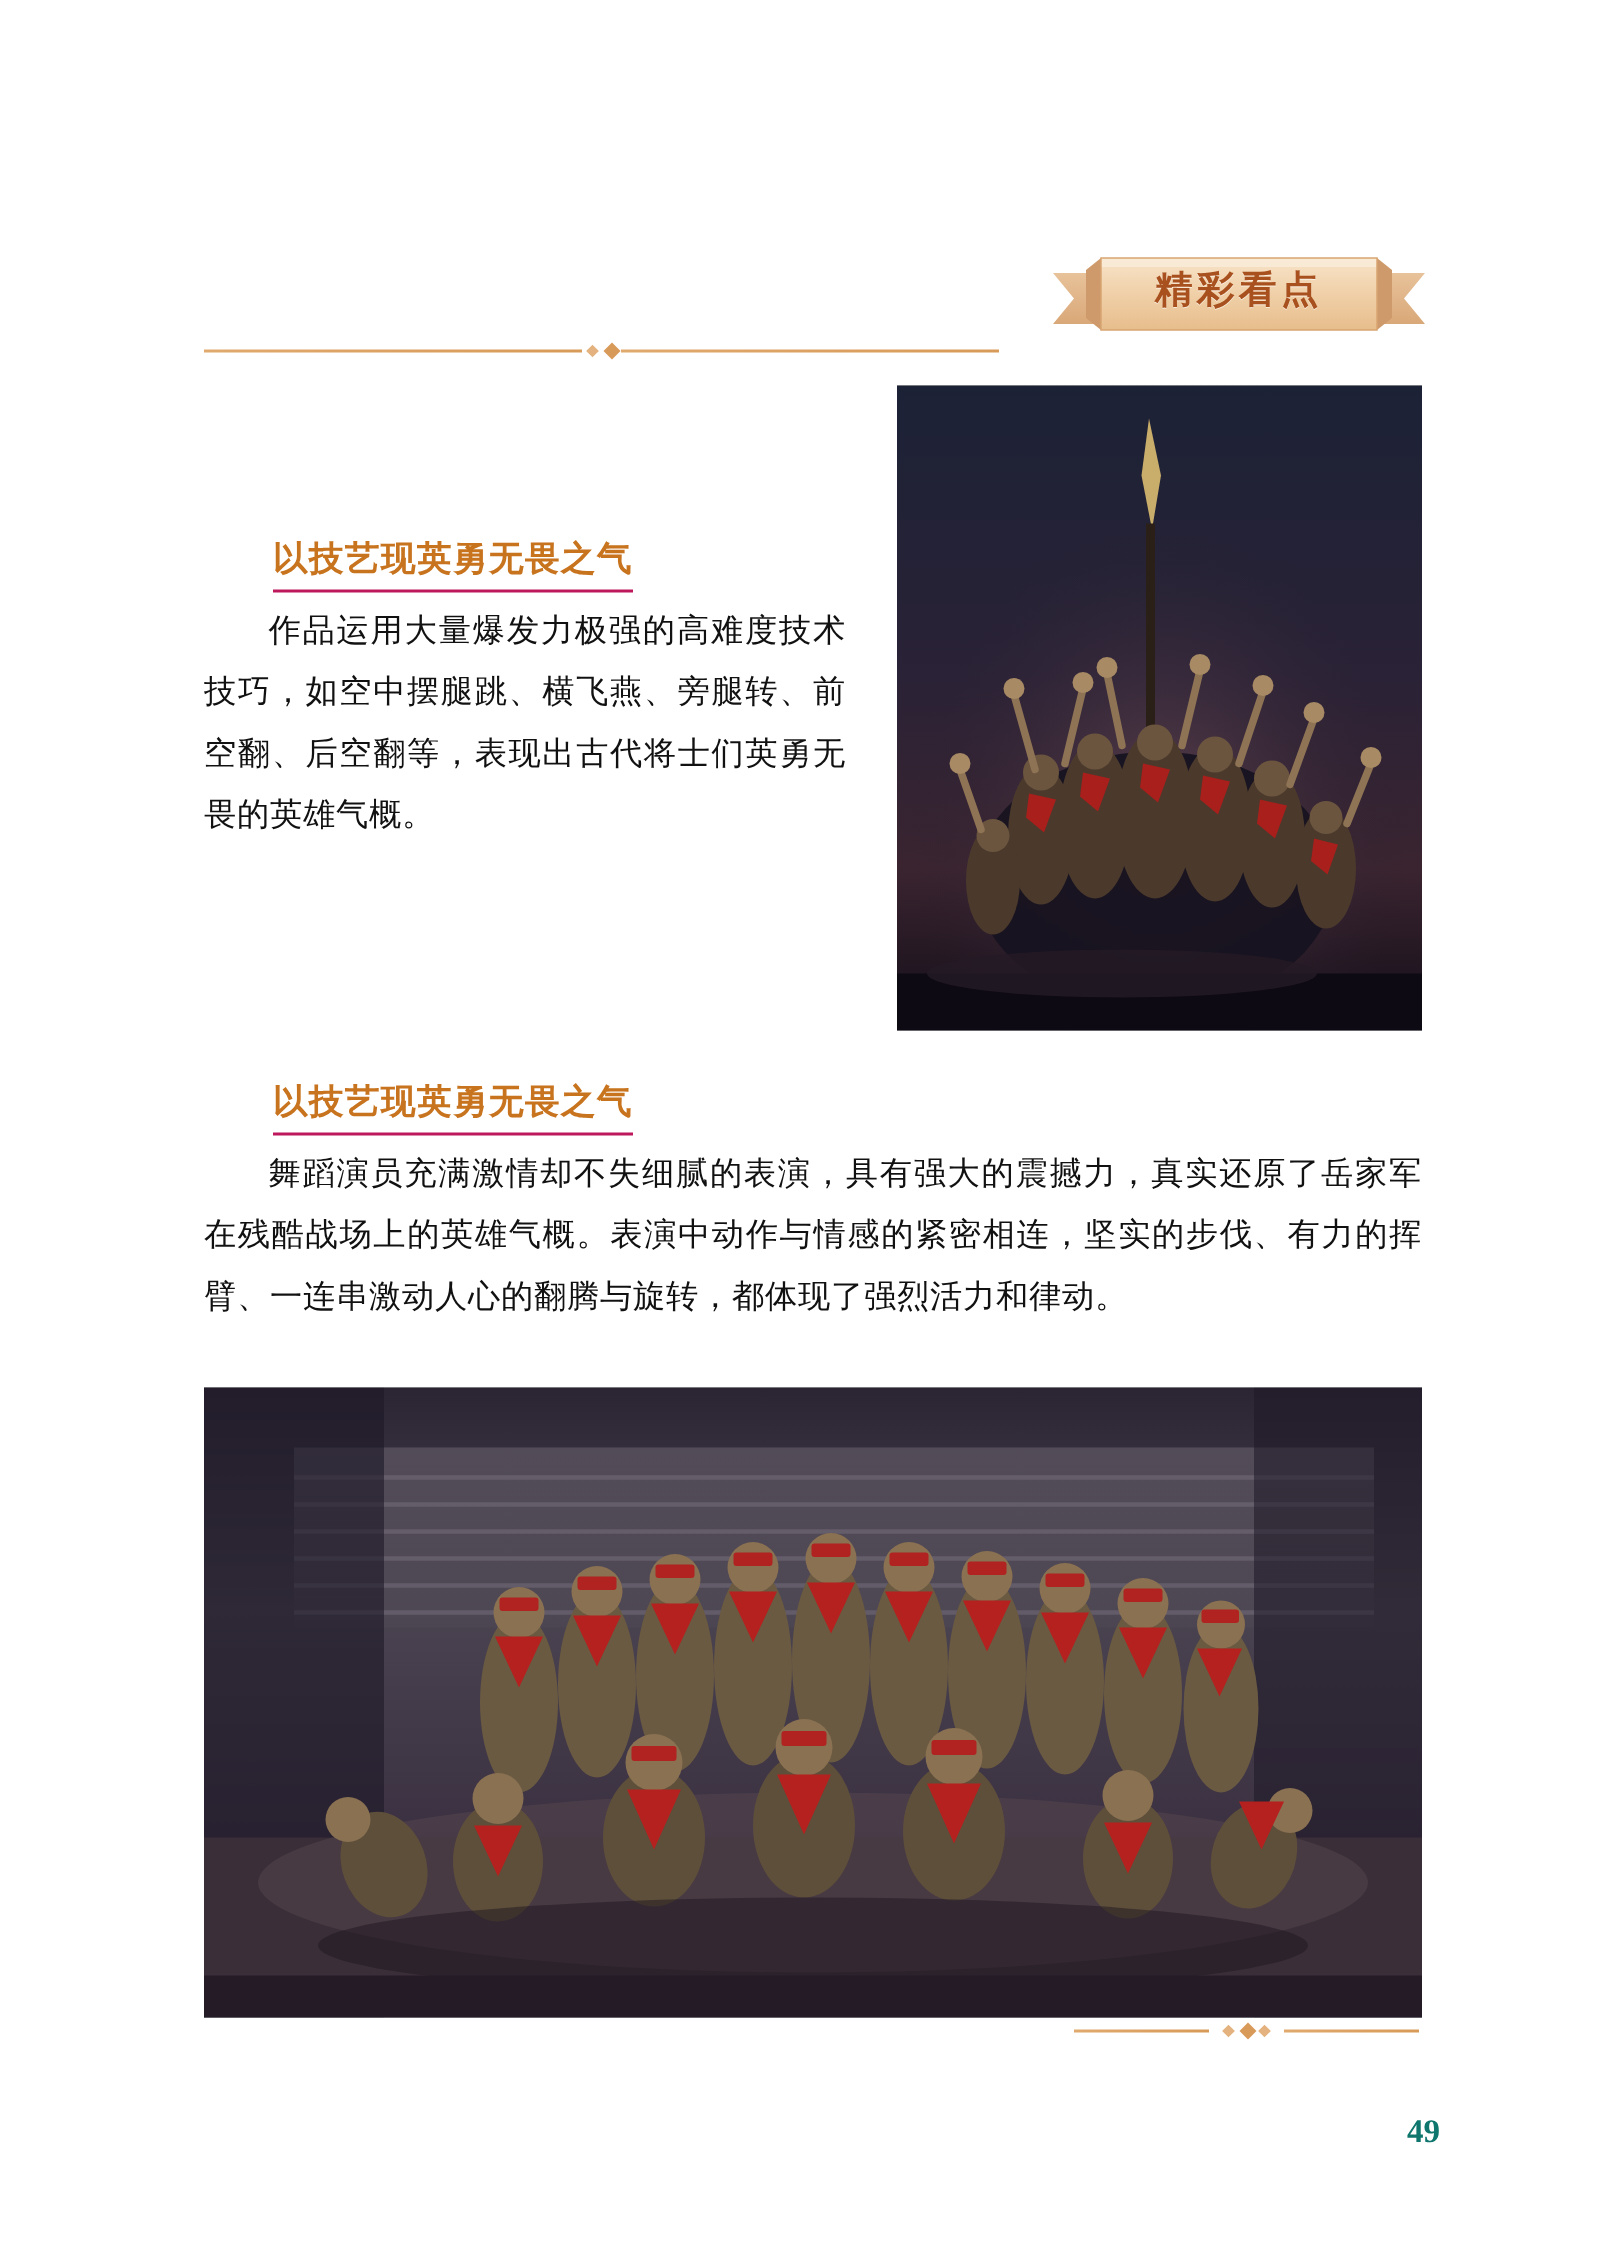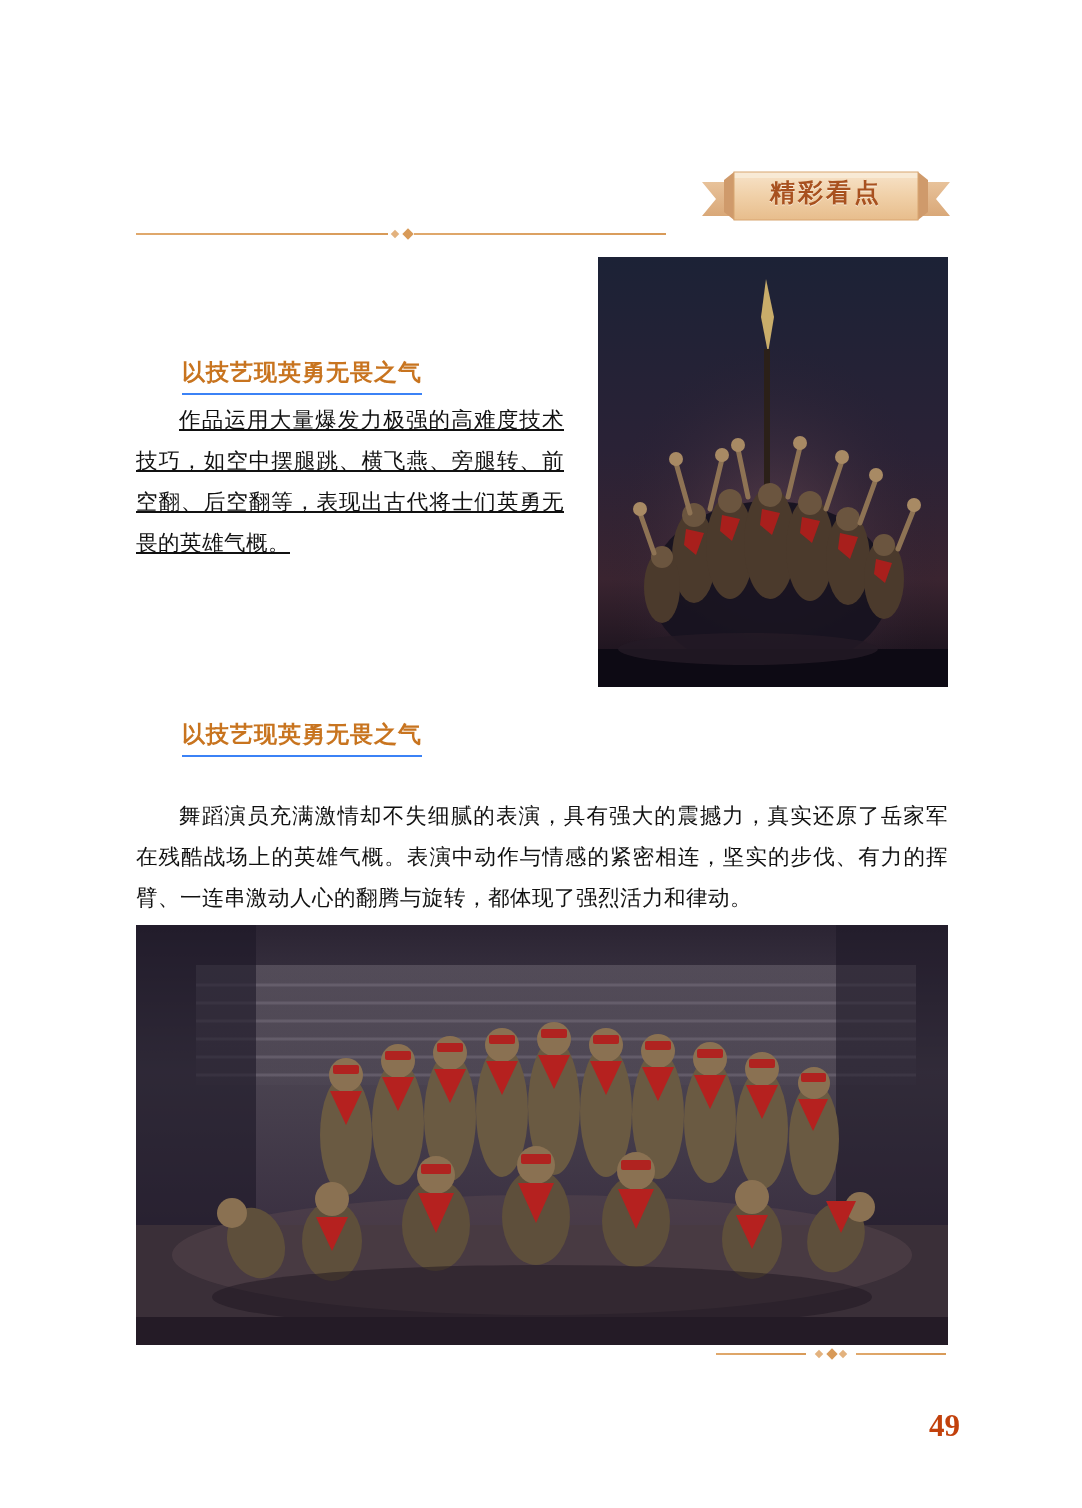--- a/index.html
+++ b/index.html
@@ -82,49 +82,47 @@
   .rule-bottom .d3 { left: 124px; }
 
   
   .sub-heading {
     position: absolute;
     font-size: 23px;
     font-weight: bold;
     color: #c8741f;
     letter-spacing: 1px;
     padding-bottom: 5px;
-    border-bottom: 2px solid #3b82f6;
+    border-bottom: 2px solid #be185d;
     white-space: nowrap;
   }
   #h1 { top: 357px; left: 182px; }
   #h2 { top: 719px; left: 182px; }
 
   
   .para {
     position: absolute;
     font-size: 21.5px;
     line-height: 41px;
     color: #111;
     text-align: justify;
     text-justify: inter-ideograph;
     letter-spacing: 0.5px;
   }
   #p1 {
     top: 400px;
     left: 136px;
     width: 428px;
     text-indent: 2em;
-    text-decoration: underline;
   }
   #p2 {
     top: 762px;
     left: 136px;
     width: 812px;
     text-indent: 2em;
-    margin-top: 34px;
   }
 
   
   .photo {
     position: absolute;
     overflow: hidden;
     background: #0b0a16;
   }
   #photo1 {
     top: 257px;
@@ -168,23 +166,23 @@
     font-size: 19px;
   }
 
   
   .page-number {
     position: absolute;
     top: 1408px;
     left: 900px;
     width: 60px;
     text-align: right;
-    font-size: 31px;
+    font-size: 22px;
     font-weight: bold;
-    color: #c2410c;
+    color: #0f766e;
     font-family: "Liberation Serif", "DejaVu Serif", serif;
   }
 </style>
 </head>
 <body>
 
 <div class="page">
 
   <div class="ribbon">
     <svg viewBox="0 0 252 62" xmlns="http://www.w3.org/2000/svg">

